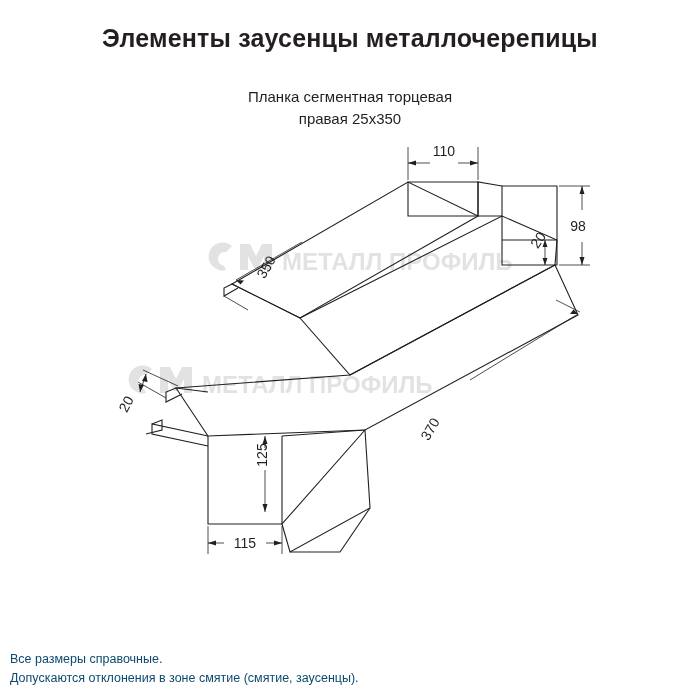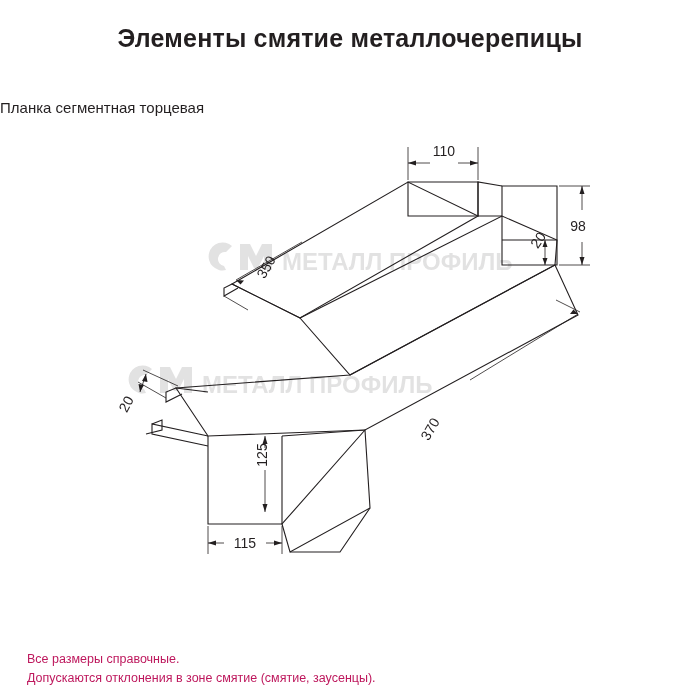--- a/index.html
+++ b/index.html
@@ -25,60 +25,62 @@
     top: 24px;
     left: 0;
     width: 700px;
     text-align: center;
     font-size: 25px;
     font-weight: bold;
     letter-spacing: 0.2px;
   }
   .subtitle {
     position: absolute;
-    top: 97px;
+    top: 86px;
     left: 0;
     width: 700px;
+    text-align: center;
     font-size: 15px;
     line-height: 22px;
     font-weight: normal;
   }
   .drawing {
     position: absolute;
     top: 0;
     left: 0;
     width: 700px;
     height: 700px;
   }
   .footnotes {
     position: absolute;
-    left: 27px;
+    left: 10px;
     bottom: 12px;
     font-size: 12.5px;
     line-height: 19px;
-    color: #be185d;
+    color: #0c4a6e;
     margin-top: 36px;
   }
   .footnotes div {
     white-space: nowrap;
   }
   svg text {
     font-family: "Liberation Sans", sans-serif;
     fill: #231f20;
   }
 </style>
 </head>
 <body>
 
 <div class="page">
 
-  <div class="title">Элементы смятие металлочерепицы</div>
+  <div class="title">Элементы заусенцы металлочерепицы</div>
 
   <div class="subtitle">
     <div>Планка сегментная торцевая</div>
+    <div>правая 25х350</div>
   </div>
 
   <svg class="drawing" viewBox="0 0 700 700">
     <g fill="none" stroke="#231f20" stroke-width="1.1" stroke-linejoin="miter" stroke-linecap="butt">
 
       <path d="M408 182 L478 182 L478 216 L408 216 Z"></path>
 
       <path d="M502 186 L557 186 L557 265 L502 265 Z"></path>
       <path d="M502 186 L478 182 L478 216 L502 216"></path>
       <path d="M502 240 L557 240"></path>

